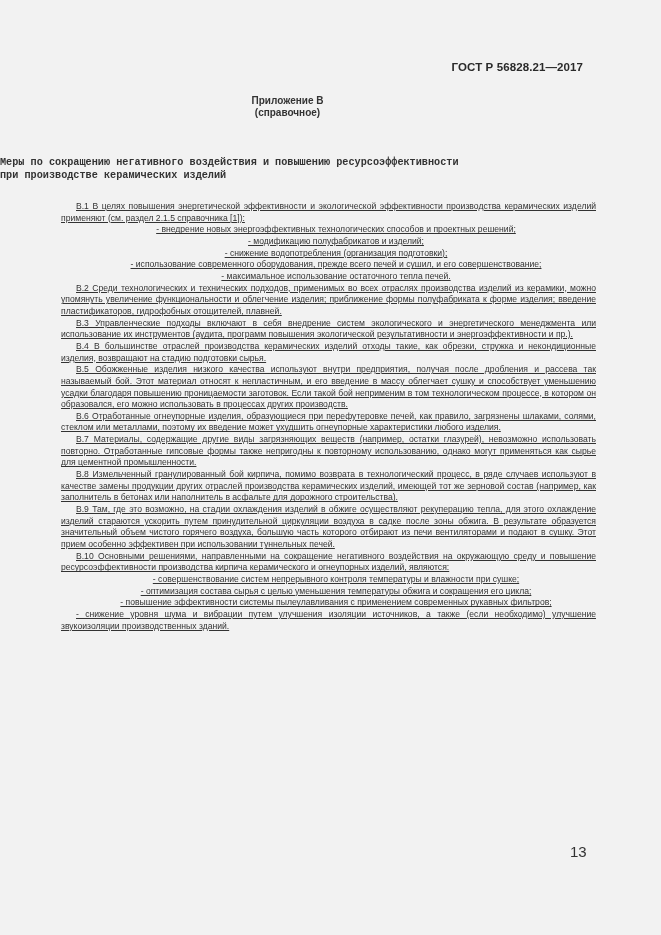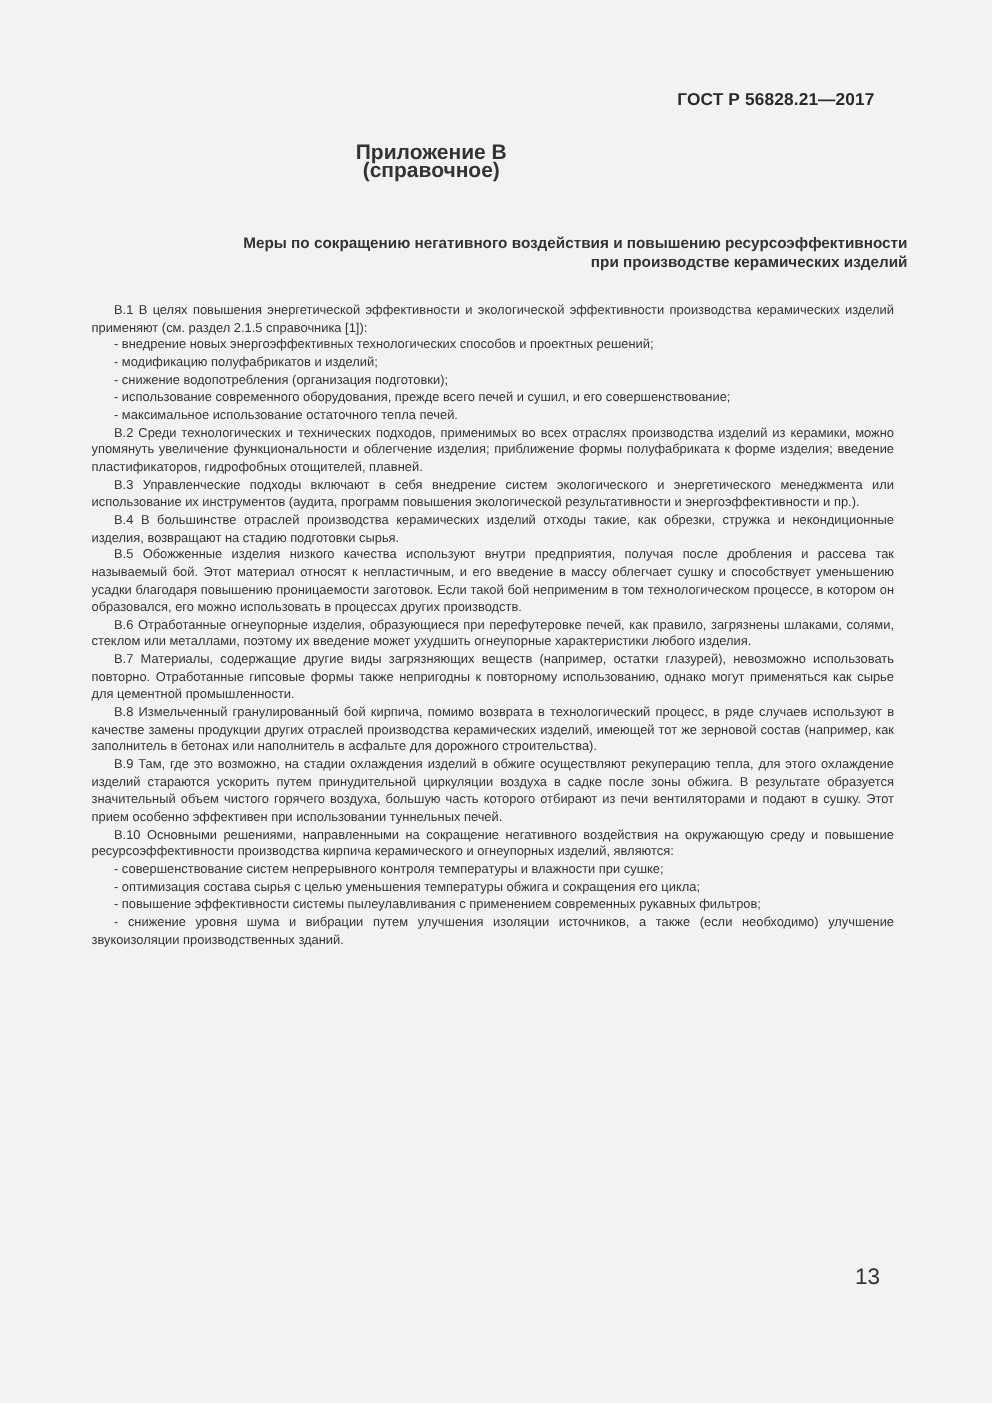--- a/index.html
+++ b/index.html
@@ -12,34 +12,34 @@
       color: #222;
     }
     .header-code {
       position: absolute; top: 61px; right: 78px;
       font-size: 11.5px; font-weight: bold; color: #2a2a2a;
       letter-spacing: 0.1px;
       margin-left: 12px;
     }
     .annex {
       position: absolute; top: 95px; left: 0; width: 569px;
-      text-align: center; font-size: 14px; font-weight: bold; line-height: 12px; color: #333;
+      text-align: center; font-size: 10px; font-weight: bold; line-height: 12px; color: #333;
     }
     .annex div { margin-left: 6px; }
     .title {
       position: absolute; top: 157px; left: 0; width: 605px;
-      text-align: right; font-size: 10.2px; font-weight: bold; line-height: 12.5px; color: #333;
+      text-align: left; font-size: 10.2px; font-weight: bold; line-height: 12.5px; color: #333; font-family: Liberation Mono, monospace;
     }
     .body {
       position: absolute; top: 201px; left: 61px; width: 535px;
       font-size: 8.6px; line-height: 11.65px; color: #333;
       text-align: justify;
     }
-    .body p { margin: 0; text-indent: 15px; }
-    .body .li { margin: 0; padding-left: 15px; text-indent: 0; text-align: left; }
+    .body p { margin: 0; text-indent: 15px; text-decoration: underline; }
+    .body .li { margin: 0; padding-left: 15px; text-indent: 0; text-align: center; }
     .page-num {
       position: absolute; top: 843px; left: 570px;
       font-size: 15px; color: #333;
     }
   </style>
 </head>
 <body>
 
 <div class="header-code">ГОСТ Р 56828.21—2017</div>
 

